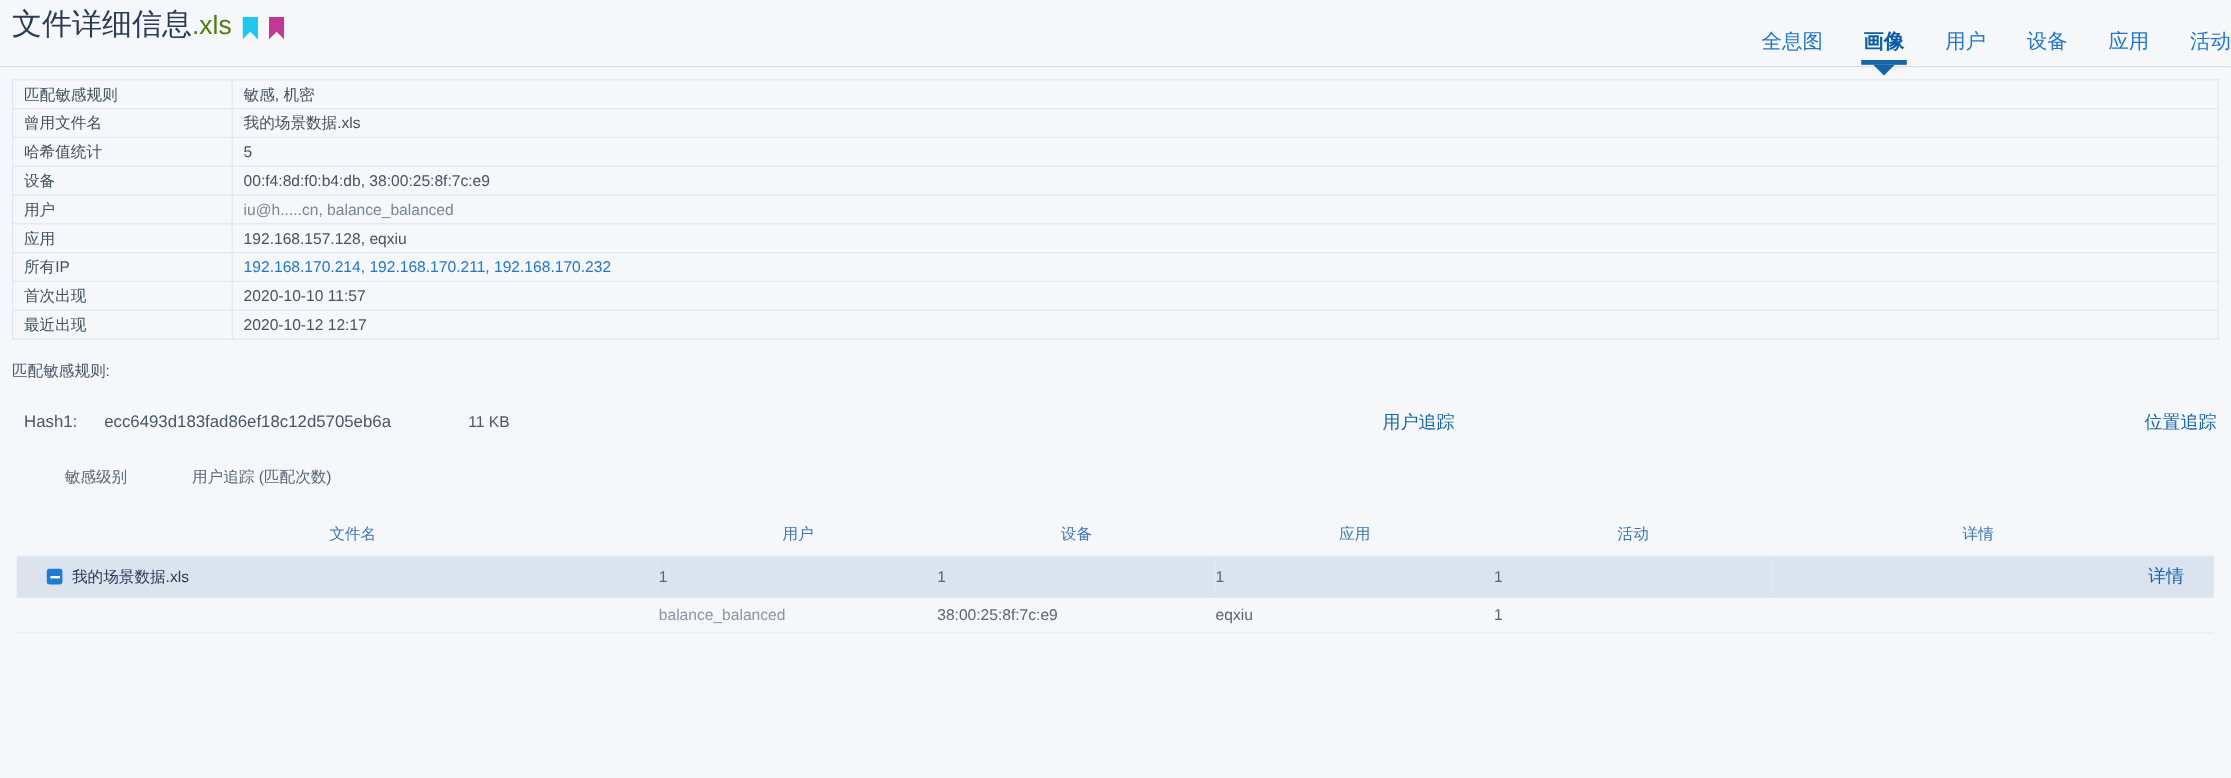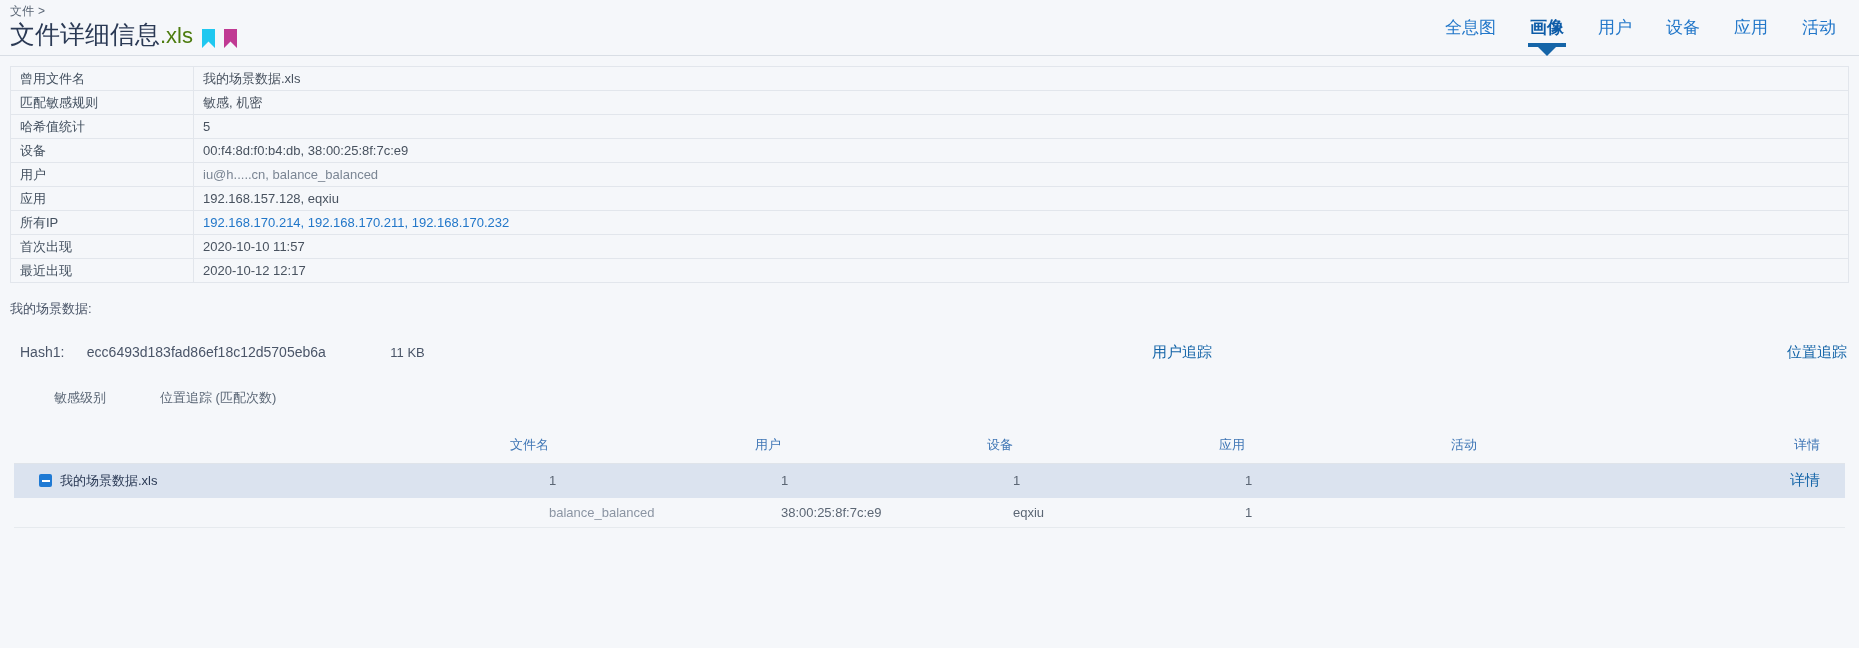--- a/index.html
+++ b/index.html
@@ -60,24 +60,24 @@
     background: currentColor;
     clip-path: polygon(0 0, 100% 0, 100% 100%, 50% 66%, 0 100%);
   }
   .flag.cyan { color: #1fc8f0; }
   .flag.magenta { color: #c03a93; }
   .flag.small { width: 11px; height: 16px; margin-bottom: 0; }
 
   
   .nav-tabs {
     position: absolute;
-    right: 23px;
+    right: 0;
     bottom: 0;
     display: flex;
-    align-items: center;
+    align-items: flex-end;
     gap: 34px;
     height: 46px;
   }
   .nav-tab {
     font-size: 17px;
     color: #2277c9;
     line-height: 22px;
     padding-bottom: 9px;
     position: relative;
     white-space: nowrap;
@@ -229,21 +229,21 @@
   .bottom-table {
     margin: 20px 14px 0 14px;
     width: calc(100% - 28px);
     border-collapse: collapse;
     table-layout: fixed;
   }
   .bottom-table th {
     font-size: 13px;
     font-weight: 400;
     color: #3f76b5;
-    text-align: right;
+    text-align: center;
     padding: 6px 0 9px 0;
     border-bottom: 1px solid #dfe4ea;
   }
   .bottom-table td {
     font-size: 13px;
     color: #5b6personally;
     padding: 7px 0;
     color: #5b6674;
     border-bottom: 1px solid #e6eaee;
   }
@@ -274,21 +274,20 @@
   .redacted-cell {
     display: inline-block;
     position: relative;
     color: #8b95a3;
   }
 </style>
 </head>
 <body>
 
 <div class="header">
-  <div class="breadcrumb">文件 &gt;</div>
   <div class="title-row">
     <div class="page-title">
       <span>文件详细信息</span><span class="ext">.xls</span>
     </div>
     <span class="flag cyan"></span>
     <span class="flag magenta"></span>
   </div>
 
   <div class="nav-tabs">
     <div class="nav-tab">全息图</div>
@@ -299,26 +298,26 @@
     <div class="nav-tab">用户</div>
     <div class="nav-tab">设备</div>
     <div class="nav-tab">应用</div>
     <div class="nav-tab">活动</div>
   </div>
 </div>
 
 <table class="info-table">
   <tbody>
     <tr>
+      <td class="label">匹配敏感规则</td>
+      <td class="value">敏感, 机密</td>
+    </tr>
+    <tr>
       <td class="label">曾用文件名</td>
       <td class="value">我的场景数据.xls</td>
-    </tr>
-    <tr>
-      <td class="label">匹配敏感规则</td>
-      <td class="value">敏感, 机密</td>
     </tr>
     <tr>
       <td class="label">哈希值统计</td>
       <td class="value">5</td>
     </tr>
     <tr>
       <td class="label">设备</td>
       <td class="value">00:f4:8d:f0:b4:db, 38:00:25:8f:7c:e9</td>
     </tr>
     <tr>
@@ -341,34 +340,34 @@
       <td class="label">首次出现</td>
       <td class="value">2020-10-10 11:57</td>
     </tr>
     <tr>
       <td class="label">最近出现</td>
       <td class="value">2020-10-12 12:17</td>
     </tr>
   </tbody>
 </table>
 
-<div class="section-label">我的场景数据:</div>
+<div class="section-label">匹配敏感规则:</div>
 
 <div class="hash-row">
   <span class="hash-key">Hash1:</span>
   <span class="hash-val">ecc6493d183fad86ef18c12d5705eb6a</span>
   <span class="hash-size">11 KB</span>
   <span class="trace-link trace-user">用户追踪</span>
   <span class="trace-link trace-loc">位置追踪</span>
 </div>
 
 <div class="rules">
   <div class="rules-head">
     <div class="c1">敏感级别</div>
-    <div class="c2">位置追踪 (匹配次数)</div>
+    <div class="c2">用户追踪 (匹配次数)</div>
   </div>
 
 
 </div>
 
 <table class="bottom-table">
   <thead>
     <tr>
       <th class="col-name">文件名</th>
       <th class="col-user">用户</th>

